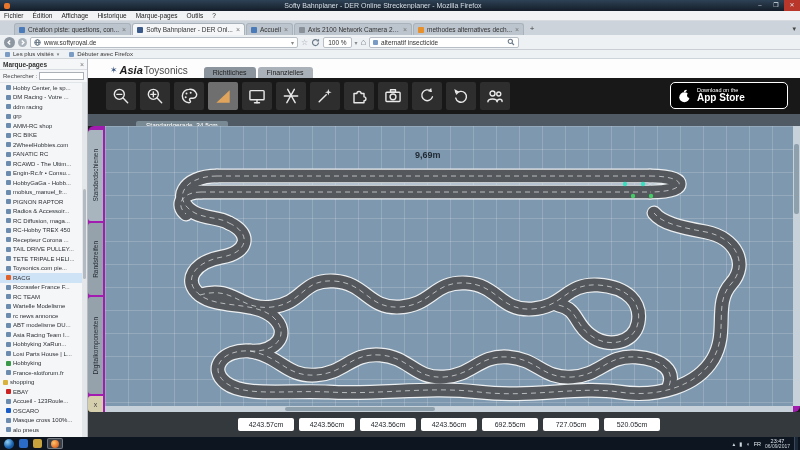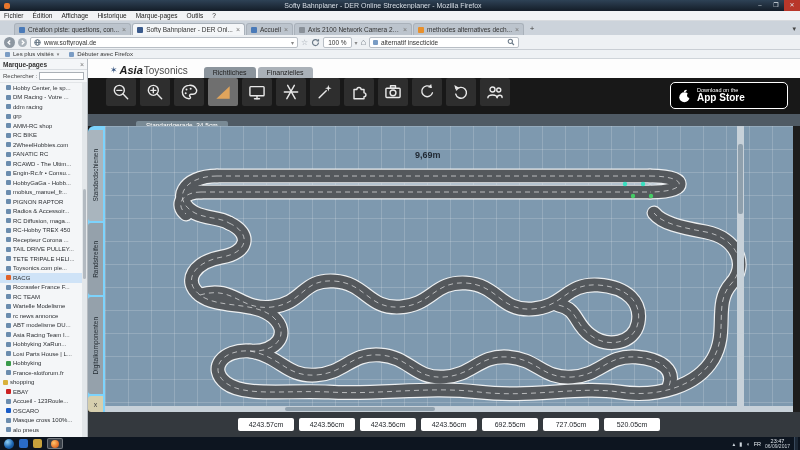--- a/index.html
+++ b/index.html
@@ -87,38 +87,38 @@
     display:flex;align-items:flex-end;padding-left:22px;}
   .logo{display:flex;align-items:center;margin-bottom:2px;}
   .logo-star{color:#33527e;font-size:9px;margin-right:2px;}
   .logo-softy{font-size:11px;font-weight:bold;font-style:italic;color:#1b1b1b;}
   .logo-rest{font-size:10px;color:#4a4a4a;margin-left:1px;}
   .app-tabs{display:flex;margin-left:16px;align-items:flex-end;gap:2px;}
   .app-tab{font-size:7px;color:#222;background:#aab1b8;border-radius:3px 3px 0 0;padding:2px 9px;}
   .app-tab.dark{background:#8b949c;}
 
   .app-toolbar{position:absolute;left:0;top:19px;width:712px;height:36px;background:#181818;
-    display:flex;padding-left:18px;gap:4px;}
+    display:flex;align-items:center;padding-left:18px;gap:4px;}
   .tool{width:30px;height:28px;background:#2e2e2e;border-radius:2px;display:flex;align-items:center;justify-content:center;}
   .tool.active{background:#6f6f6f;}
   .ticon{width:20px;height:20px;stroke:#e8e8e8;stroke-width:1.7;fill:none;stroke-linecap:round;stroke-linejoin:round;}
   .ticon .f{fill:#e8e8e8;stroke:none;}
   .ticon .tan{fill:#e0a45c;stroke:none;}
   .appstore{position:absolute;right:12px;top:4px;width:118px;height:27px;background:#000;
     border:1px solid #fff;border-radius:5px;display:flex;align-items:center;padding:0 7px;gap:5px;}
   .apple-svg{width:14px;height:16px;flex:none;}
   .as-lines{display:flex;flex-direction:column;line-height:1;}
   .as-l1{font-size:5.5px;color:#fff;}
   .as-l2{font-size:10px;color:#fff;font-weight:bold;}
 
   .piece-strip{position:absolute;left:0;top:55px;width:712px;height:12px;background:#4f5a64;}
   .piece-tab{display:inline-block;margin-left:48px;margin-top:2px;background:#798a95;color:#fff;
     font-size:6.5px;padding:1.5px 10px;border-radius:2px 2px 0 0;}
 
-  .canvas-wrap{position:absolute;left:0;top:67px;width:656px;height:286px;background:#7dd3fc;border-radius:6px;}
+  .canvas-wrap{position:absolute;left:0;top:67px;width:712px;height:286px;background:#a21caf;border-radius:6px;}
   .vtabs{position:absolute;left:0;top:0;width:17px;height:286px;display:flex;flex-direction:column;
     gap:2px;padding-top:4px;align-items:flex-start;}
   .vtab{width:15px;background:#95a1ab;border-radius:3px 0 0 3px;display:flex;align-items:center;justify-content:center;}
   .vtab.active{background:#a9b5be;}
   .vtab span{writing-mode:vertical-rl;transform:rotate(180deg);font-size:6.5px;color:#242c33;white-space:nowrap;}
   .vtab.closer{background:#d6cfae;}
   .vtab.closer span{writing-mode:horizontal-tb;transform:none;font-size:7px;color:#444;}
 
   .canvas{position:absolute;left:17px;top:0;width:688px;height:280px;background-color:#7e99af;
     background-image:linear-gradient(rgba(255,255,255,.17) 1px,transparent 1px),

